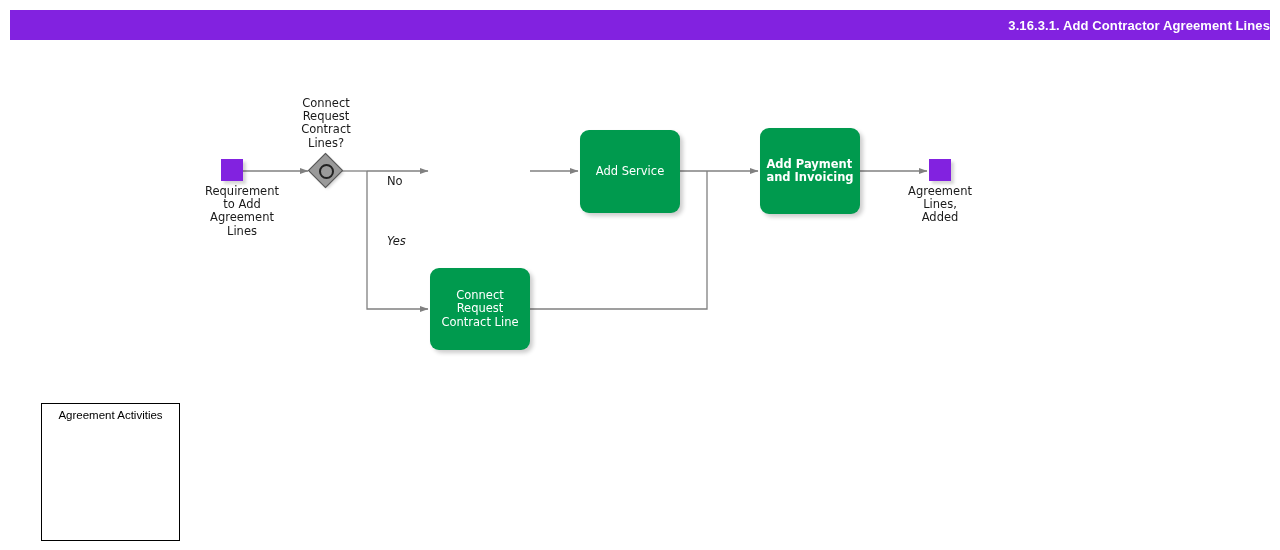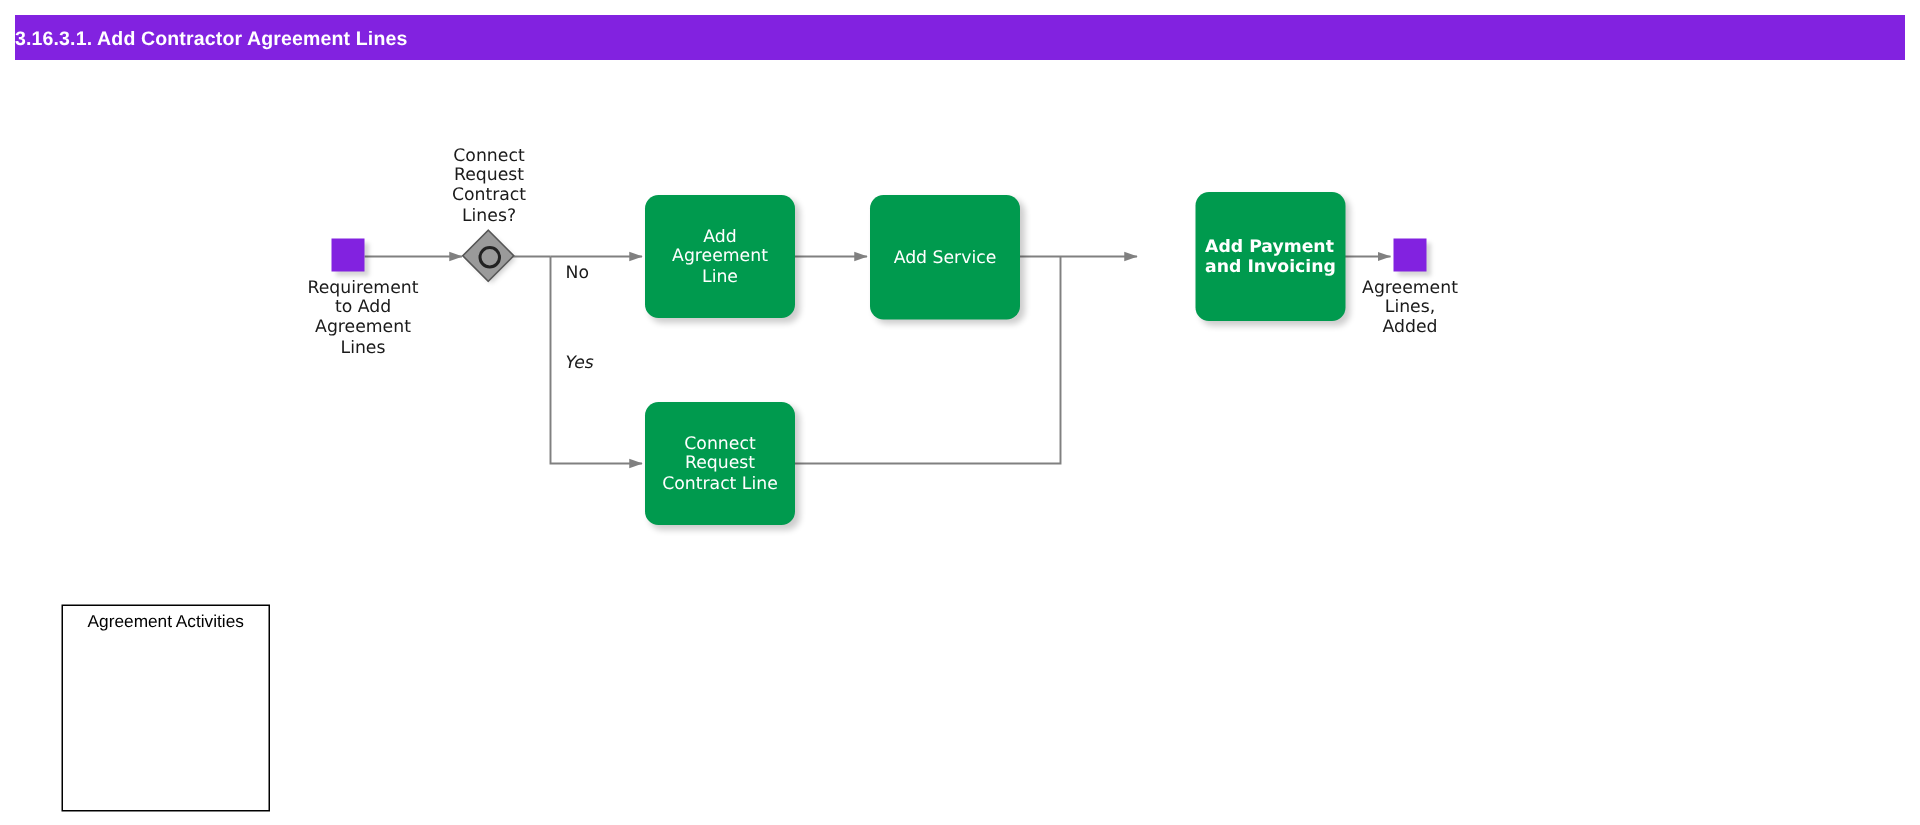--- a/index.html
+++ b/index.html
@@ -18,21 +18,21 @@
   
   #title-bar {
     position: absolute;
     left: 10px;
     top: 10px;
     width: 1260px;
     height: 30px;
     background: #8222e0;
     display: flex;
     align-items: center;
-    justify-content: flex-start;
+    justify-content: flex-end;
   }
   #title-bar .title-text {
     color: #ffffff;
     font-family: "Liberation Sans", sans-serif;
     font-size: 13px;
     font-weight: bold;
     letter-spacing: 0.1px;
     white-space: nowrap;
   }
 
@@ -143,20 +143,21 @@
     text-align: left;
   }
 
   
   .flow-label {
     position: absolute;
     font-family: "DejaVu Sans", sans-serif;
     font-size: 11.5px;
     color: #1a1a1a;
     white-space: nowrap;
+    margin-left: 10px;
   }
 
   
   #supporting-panel {
     position: absolute;
     left: 41px;
     top: 403px;
     width: 139px;
     height: 138px;
     border: 1.4px solid #000000;
@@ -222,30 +223,26 @@
 Lines?</div>
   <div class="gateway" style="left:310px; top:155px;">
     <div class="gw-shadow"></div>
     <div class="gw-diamond"></div>
     <div class="gw-circle"></div>
   </div>
 
   <div class="flow-label" style="left:377px; top:174px;">No</div>
   <div class="flow-label" style="left:377px; top:234px;font-style:italic;">Yes</div>
 
-  <div class="task" style="left:430px; top:130px; width:100px; height:82px;">
-    <span class="task-text">Add Agreement
-Line</span>
-  </div>
 
   <div class="task" style="left:580px; top:130px; width:100px; height:83px;">
     <span class="task-text">Add Service</span>
   </div>
 
-  <div class="task bold" style="left:797px; top:128px; width:100px; height:86px;">
+  <div class="task bold" style="left:760px; top:128px; width:100px; height:86px;">
     <span class="task-text">Add Payment
 and Invoicing</span>
   </div>
 
   <div class="task" style="left:430px; top:268px; width:100px; height:82px;">
     <span class="task-text">Connect
 Request
 Contract Line</span>
   </div>
 

